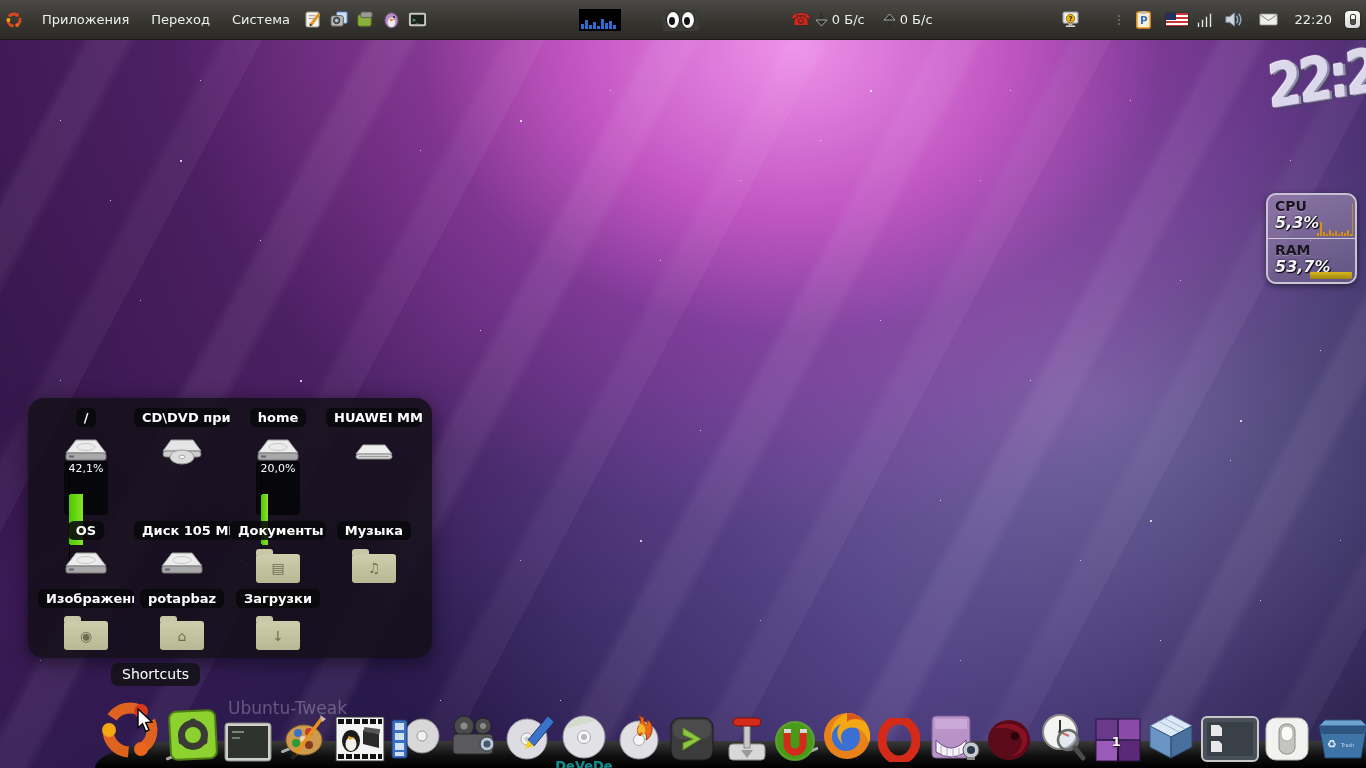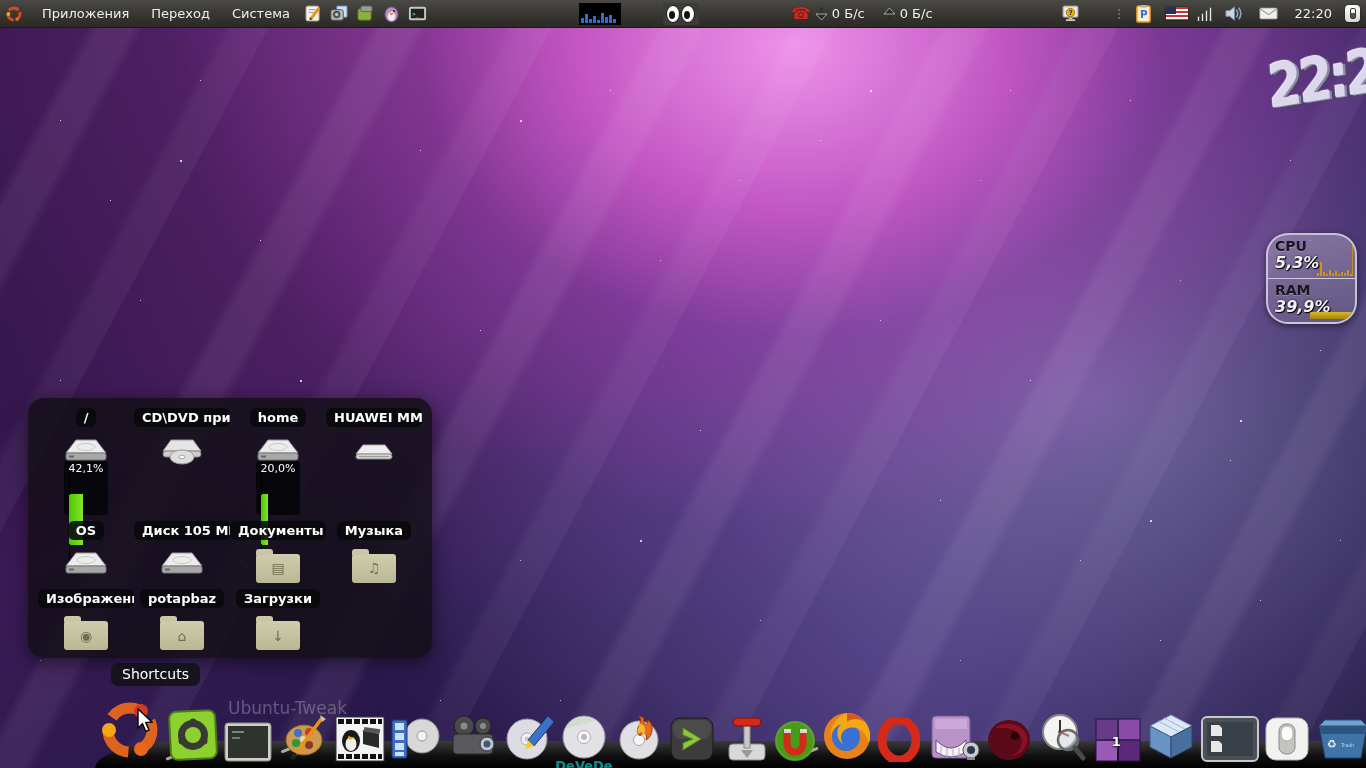--- a/index.html
+++ b/index.html
@@ -28,21 +28,21 @@
       820px 140px #fff, 880px 320px #eee, 940px 500px #fff, 980px 180px #ddd, 1030px 380px #fff,
       1080px 560px #eee, 1130px 100px #fff, 1180px 280px #ddd, 1230px 460px #fff, 1290px 160px #eee,
       1320px 350px #fff, 1340px 540px #ddd, 160px 430px #fff, 360px 580px #eee, 560px 700px #fff,
       960px 660px #ddd, 1160px 640px #fff, 1260px 600px #eee, 110px 200px #fff, 240px 560px #ddd,
       440px 700px #fff, 740px 180px #eee, 1010px 90px #fff, 1310px 240px #ddd, 60px 380px #eee; }
   .stars.big { width:2px; height:2px;
     box-shadow: 180px 160px #fff, 520px 120px #fff, 870px 90px #fff, 1240px 420px #fff,
       300px 380px #fff, 1150px 520px #fff, 640px 540px #fff, 90px 600px #fff; }
 
   
-  .panel { position:absolute; top:0; left:0; width:1366px; height:28px;
+  .panel { position:absolute; top:0; left:0; width:1366px; height:40px;
     background:linear-gradient(#4a4945,#35342f 60%,#2b2a26);
     border-bottom:1px solid #1a1916; display:flex; align-items:center; z-index:50; }
   .panel-left { display:flex; align-items:center; height:100%; }
   .ubulogo { width:18px; height:18px; margin:0 8px 0 5px; }
   .menu { color:#eeeeec; font-size:13px; padding:0 11px; height:100%; display:flex; align-items:center; cursor:default; }
   .pl-ic { width:20px; height:20px; margin:0 3px; display:flex; align-items:center; justify-content:center; }
   .pl-ic svg { width:19px; height:19px; }
   .applet-graph { width:42px; height:22px; background:#000; margin-left:148px; display:flex; align-items:flex-end; gap:1px; padding:2px; }
   .applet-graph i { display:block; width:3px; background:#2a6fd4; }
   .applet-eyes { width:36px; height:22px; background:#3c3b37; margin-left:42px; display:flex; align-items:center; justify-content:center; gap:1px; border-radius:2px; }
@@ -66,21 +66,21 @@
 
   
   .big-clock { position:absolute; left:1258px; top:24px; width:108px; height:118px;
     font-size:60px; font-weight:bold; letter-spacing:-4px; text-align:center; line-height:112px;
     color:#dcd8ec; transform:rotate(-4deg) skewY(-5deg) scaleX(.82); transform-origin:center;
     text-shadow:3px 1px 0 #8e89a8, 5px 2px 2px #4a4560, -1px -1px 1px #f6f4ff; z-index:10; }
 
   
   .sysmon { position:absolute; left:1266px; top:193px; width:91px; height:91px; z-index:10;
     background:linear-gradient(rgba(175,165,190,.50), rgba(130,120,150,.42));
-    border:2px solid rgba(215,212,226,.85); border-radius:22px; box-shadow:0 2px 6px rgba(0,0,0,.5); overflow:hidden;margin-top:40px; }
+    border:2px solid rgba(215,212,226,.85); border-radius:10px; box-shadow:0 2px 6px rgba(0,0,0,.5); overflow:hidden; }
   .sysmon .half { position:relative; height:43px; padding:3px 6px 0 7px; }
   .sysmon .half + .half { border-top:1px solid rgba(230,228,240,.8); }
   .sm-label { font-size:14px; font-weight:bold; color:#17151d; text-shadow:0 1px 0 rgba(255,255,255,.25); }
   .sm-value { font-size:16px; font-weight:bold; color:#f4f2fa; text-align:left; margin-top:-1px;
     text-shadow:0 0 2px #000, 1px 1px 1px #000;font-style:italic; }
   .sm-spark { position:absolute; right:3px; bottom:2px; display:flex; align-items:flex-end; gap:1px; height:16px; }
   .sm-spark i { width:2px; background:#d8900f; display:block; }
   .sm-sparkline-axis { position:absolute; right:2px; bottom:2px; top:8px; border-right:1px solid rgba(216,144,15,.8); }
   .sm-rambar { position:absolute; right:3px; bottom:2px; width:42px; height:7px; background:linear-gradient(#d8b81f,#a08410); border-radius:1px; }
 
@@ -280,21 +280,21 @@
           <i style="height:5px"></i>
           <i style="height:2px"></i>
         <i style="height:4px"></i>
           <i style="height:3px"></i>
           <i style="height:6px"></i>
           <i style="height:2px"></i>
         </div>
     </div>
     <div class="half">
       <div class="sm-label">RAM</div>
-      <div class="sm-value">39,9%</div>
+      <div class="sm-value">53,7%</div>
       <div class="sm-rambar"></div>
     </div>
   </div>
 
   <div class="drawer">
 
     <div class="dcell">
       <span class="dchip">/</span>
       <span class="dicon">
           <svg width="46" height="30" viewBox="0 0 46 30">

